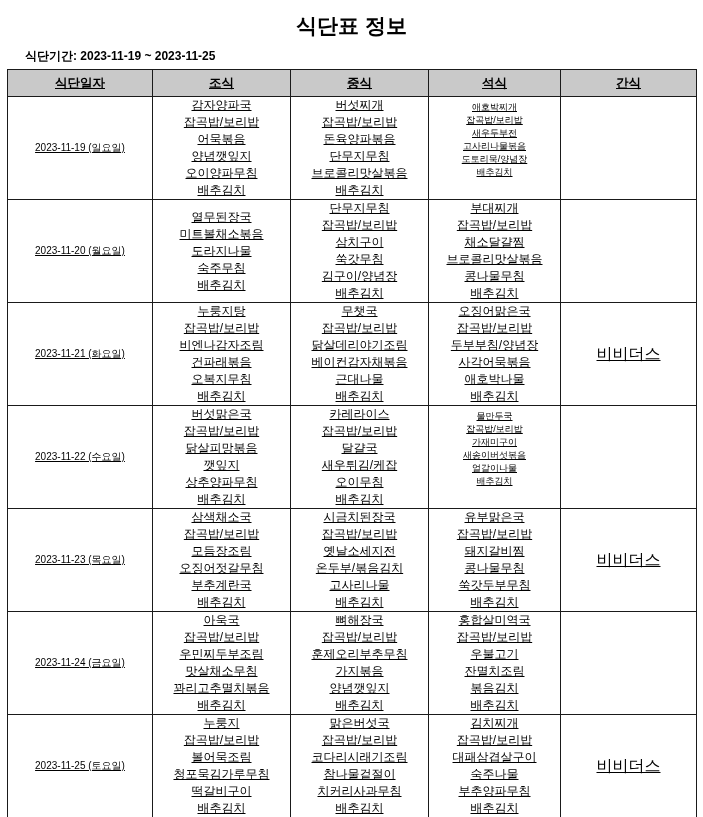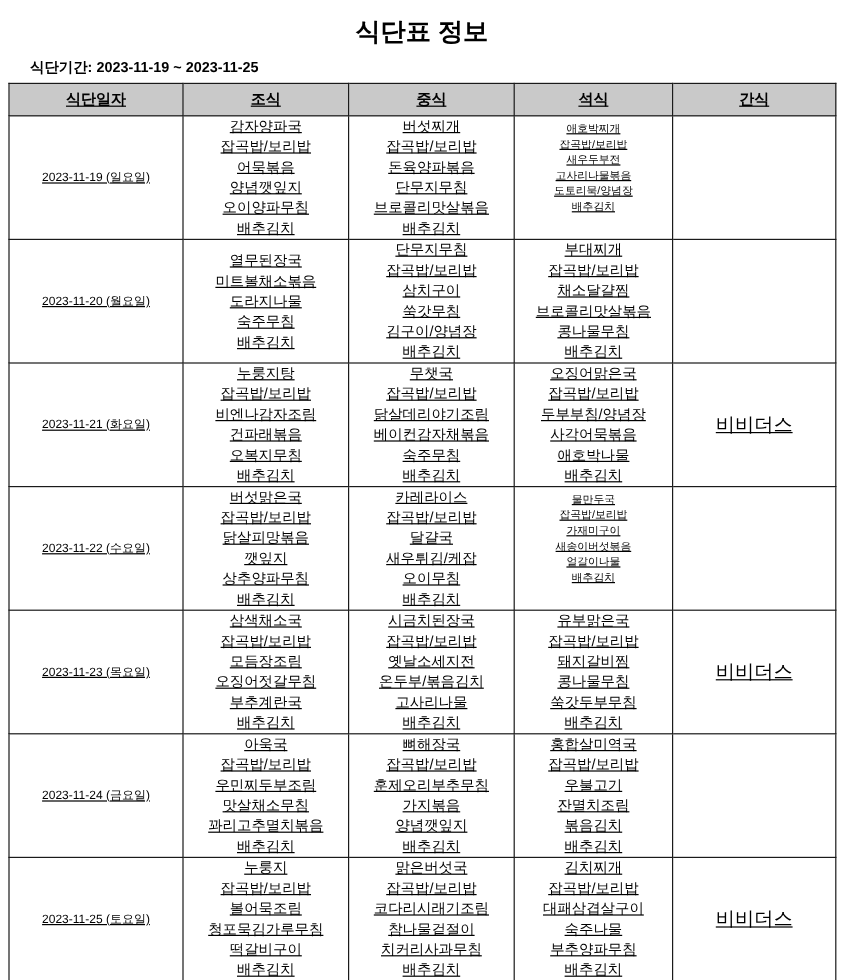--- a/index.html
+++ b/index.html
@@ -151,21 +151,21 @@
         <td class="meal-cell">누룽지탕
 잡곡밥/보리밥
 비엔나감자조림
 건파래볶음
 오복지무침
 배추김치</td>
         <td class="meal-cell">무챗국
 잡곡밥/보리밥
 닭살데리야기조림
 베이컨감자채볶음
-숙주무침
+근대나물
 배추김치</td>
         <td class="meal-cell">오징어맑은국
 잡곡밥/보리밥
 두부부침/양념장
 사각어묵볶음
 애호박나물
 배추김치</td>
         <td class="snack-cell">비비더스</td>
       </tr>
       <tr>

